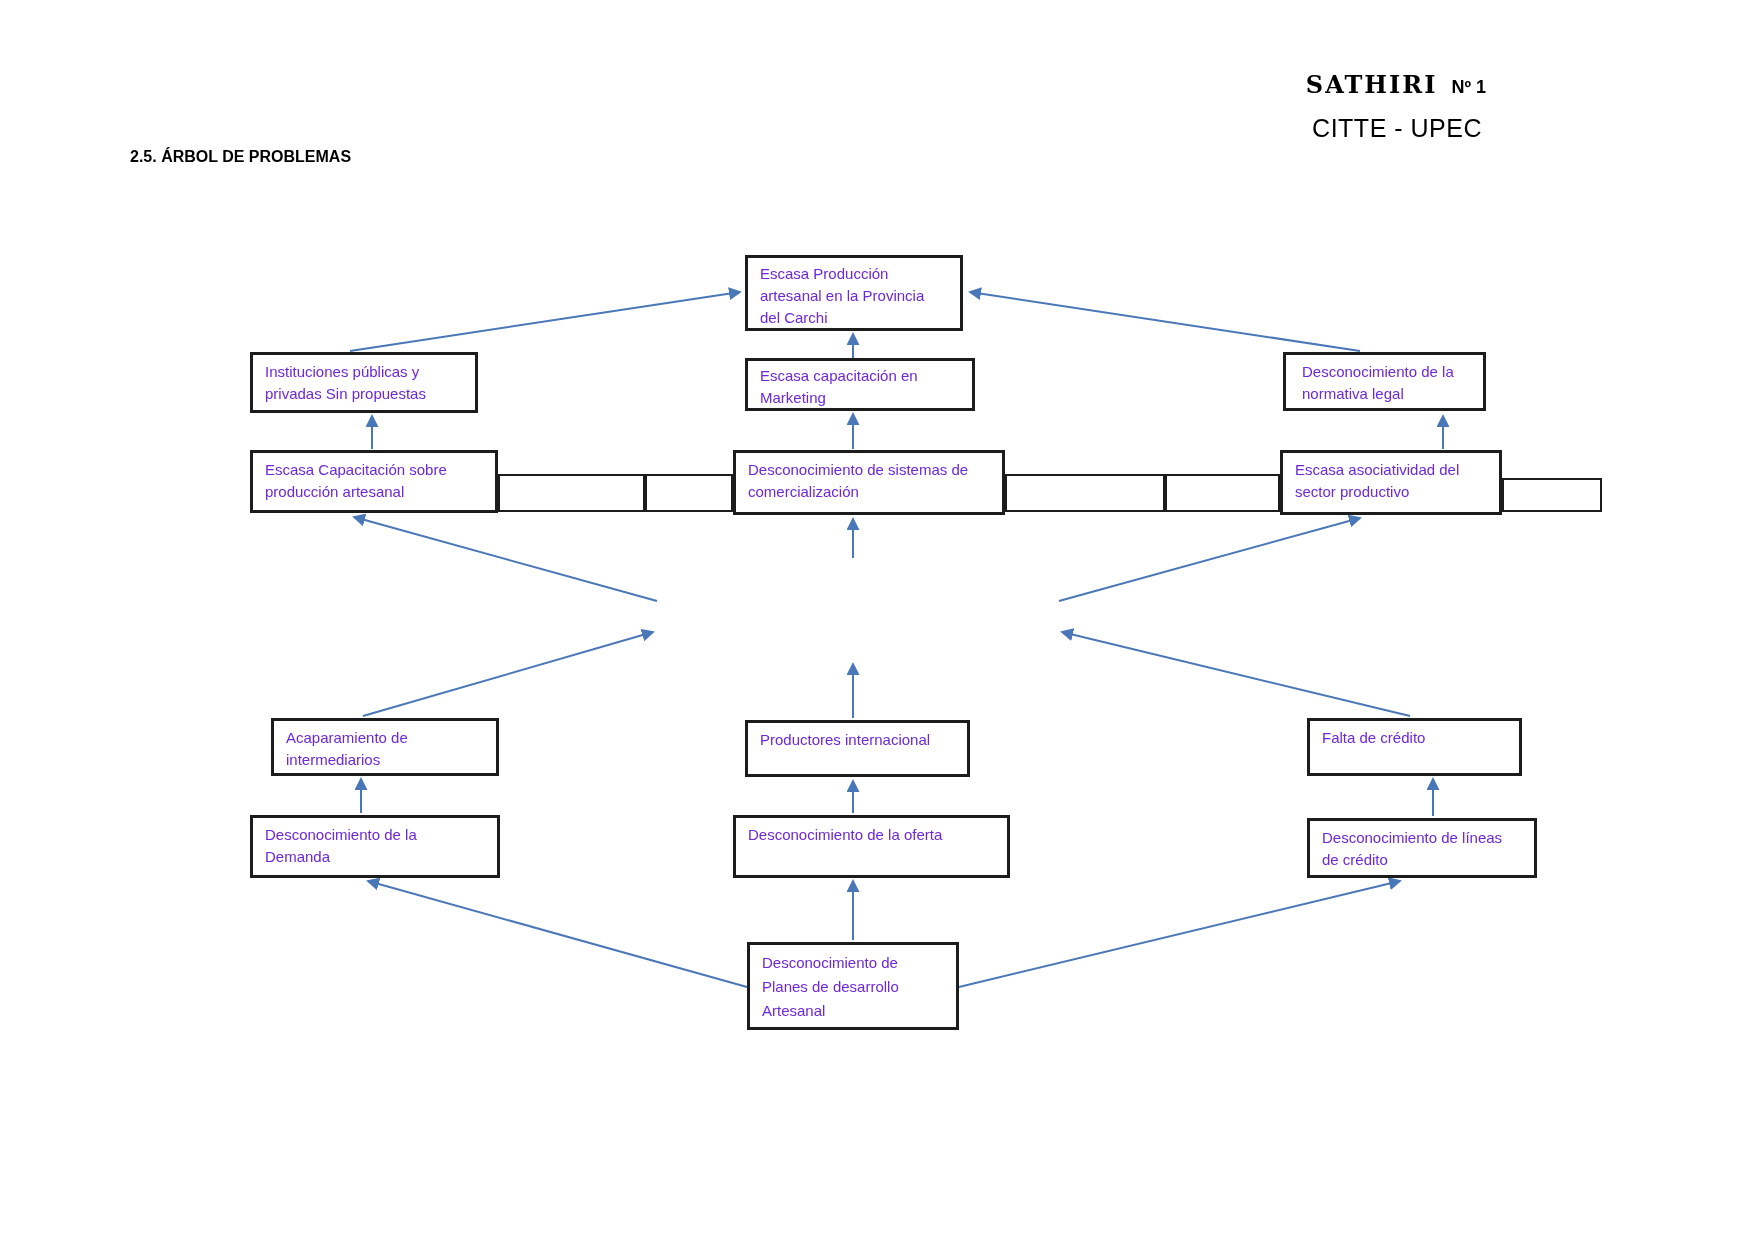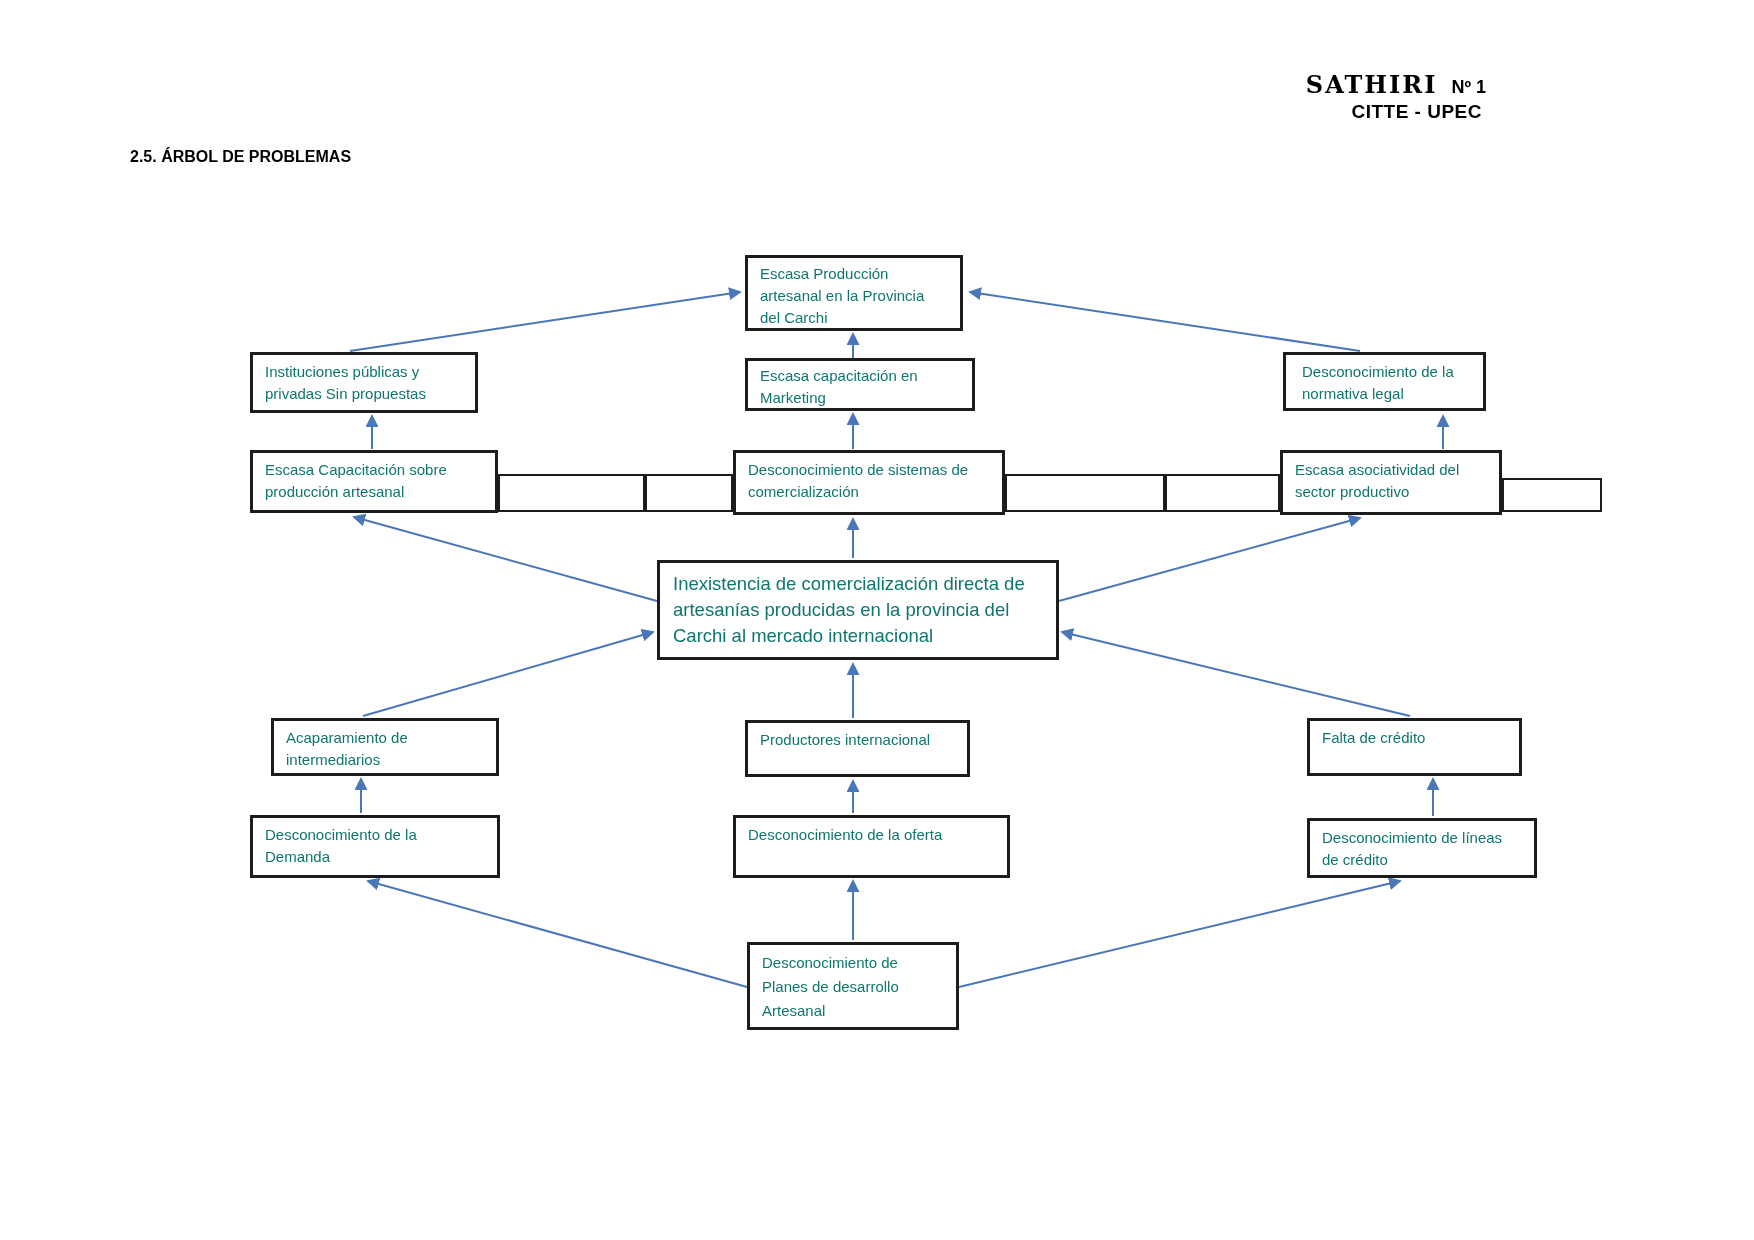--- a/index.html
+++ b/index.html
@@ -5,28 +5,28 @@
   html,body{margin:0;padding:0;background:#ffffff;}
   #page{position:relative;width:1754px;height:1240px;background:#ffffff;overflow:hidden;
         font-family:"Liberation Sans",sans-serif;}
 
   
   #journal-header{position:absolute;top:70px;left:1180px;width:320px;text-align:right;color:#000;}
   #journal-line1{display:flex;justify-content:flex-end;align-items:baseline;gap:14px;padding-right:14px;}
   #journal-name{font-family:"DejaVu Serif","Liberation Serif",serif;font-weight:bold;
                 font-size:24px;letter-spacing:2px;}
   #journal-issue{font-size:18px;font-weight:bold;font-family:"Liberation Sans",sans-serif;}
-  #journal-org{font-size:19px;font-weight:bold;letter-spacing:0.5px;margin-top:2px;padding-right:18px;}
+  #journal-org{font-size:25px;font-weight:normal;letter-spacing:0.5px;margin-top:15px;padding-right:18px;}
 
   
   #page-title{position:absolute;left:130px;top:148px;font-size:16px;font-weight:bold;color:#000000;}
 
   
   .node{position:absolute;box-sizing:border-box;background:#fff;border:3px solid #1c1c1c;
-        color:#0f766e;font-size:15px;line-height:1.45;padding:6px 12px;}
+        color:#6d28d9;font-size:15px;line-height:1.45;padding:6px 12px;}
   .connector{position:absolute;box-sizing:border-box;background:#fff;border:2px solid #1c1c1c;}
 
   #n-top{left:745px;top:255px;width:218px;height:76px;line-height:22px;padding-top:5px;}
   #n-r2l{left:250px;top:352px;width:228px;height:61px;}
   #n-r2c{left:745px;top:358px;width:230px;height:53px;padding-top:4px;}
   #n-r2r{left:1283px;top:352px;width:203px;height:59px;padding-left:16px;}
   #n-r3l{left:250px;top:450px;width:248px;height:63px;}
   #e1{left:498px;top:474px;width:147px;height:38px;}
   #e2{left:645px;top:474px;width:88px;height:38px;}
   #n-r3c{left:733px;top:450px;width:272px;height:65px;}
@@ -96,21 +96,20 @@
 
   <div class="node" id="n-r3l">Escasa Capacitación sobre producción artesanal</div>
   <div class="connector" id="e1"></div>
   <div class="connector" id="e2"></div>
   <div class="node" id="n-r3c">Desconocimiento de sistemas de comercialización</div>
   <div class="connector" id="e3"></div>
   <div class="connector" id="e4"></div>
   <div class="node" id="n-r3r">Escasa asociatividad del sector productivo</div>
   <div class="connector" id="e5"></div>
 
-  <div class="node" id="n-core">Inexistencia de comercialización directa de artesanías producidas en la provincia del Carchi al mercado internacional</div>
 
   <div class="node" id="n-r5l">Acaparamiento de intermediarios</div>
   <div class="node" id="n-r5c">Productores internacional</div>
   <div class="node" id="n-r5r">Falta de crédito</div>
 
   <div class="node" id="n-r6l">Desconocimiento de la Demanda</div>
   <div class="node" id="n-r6c">Desconocimiento de la oferta</div>
   <div class="node" id="n-r6r">Desconocimiento de líneas de crédito</div>
 
   <div class="node" id="n-bottom">Desconocimiento de Planes de desarrollo Artesanal</div>

